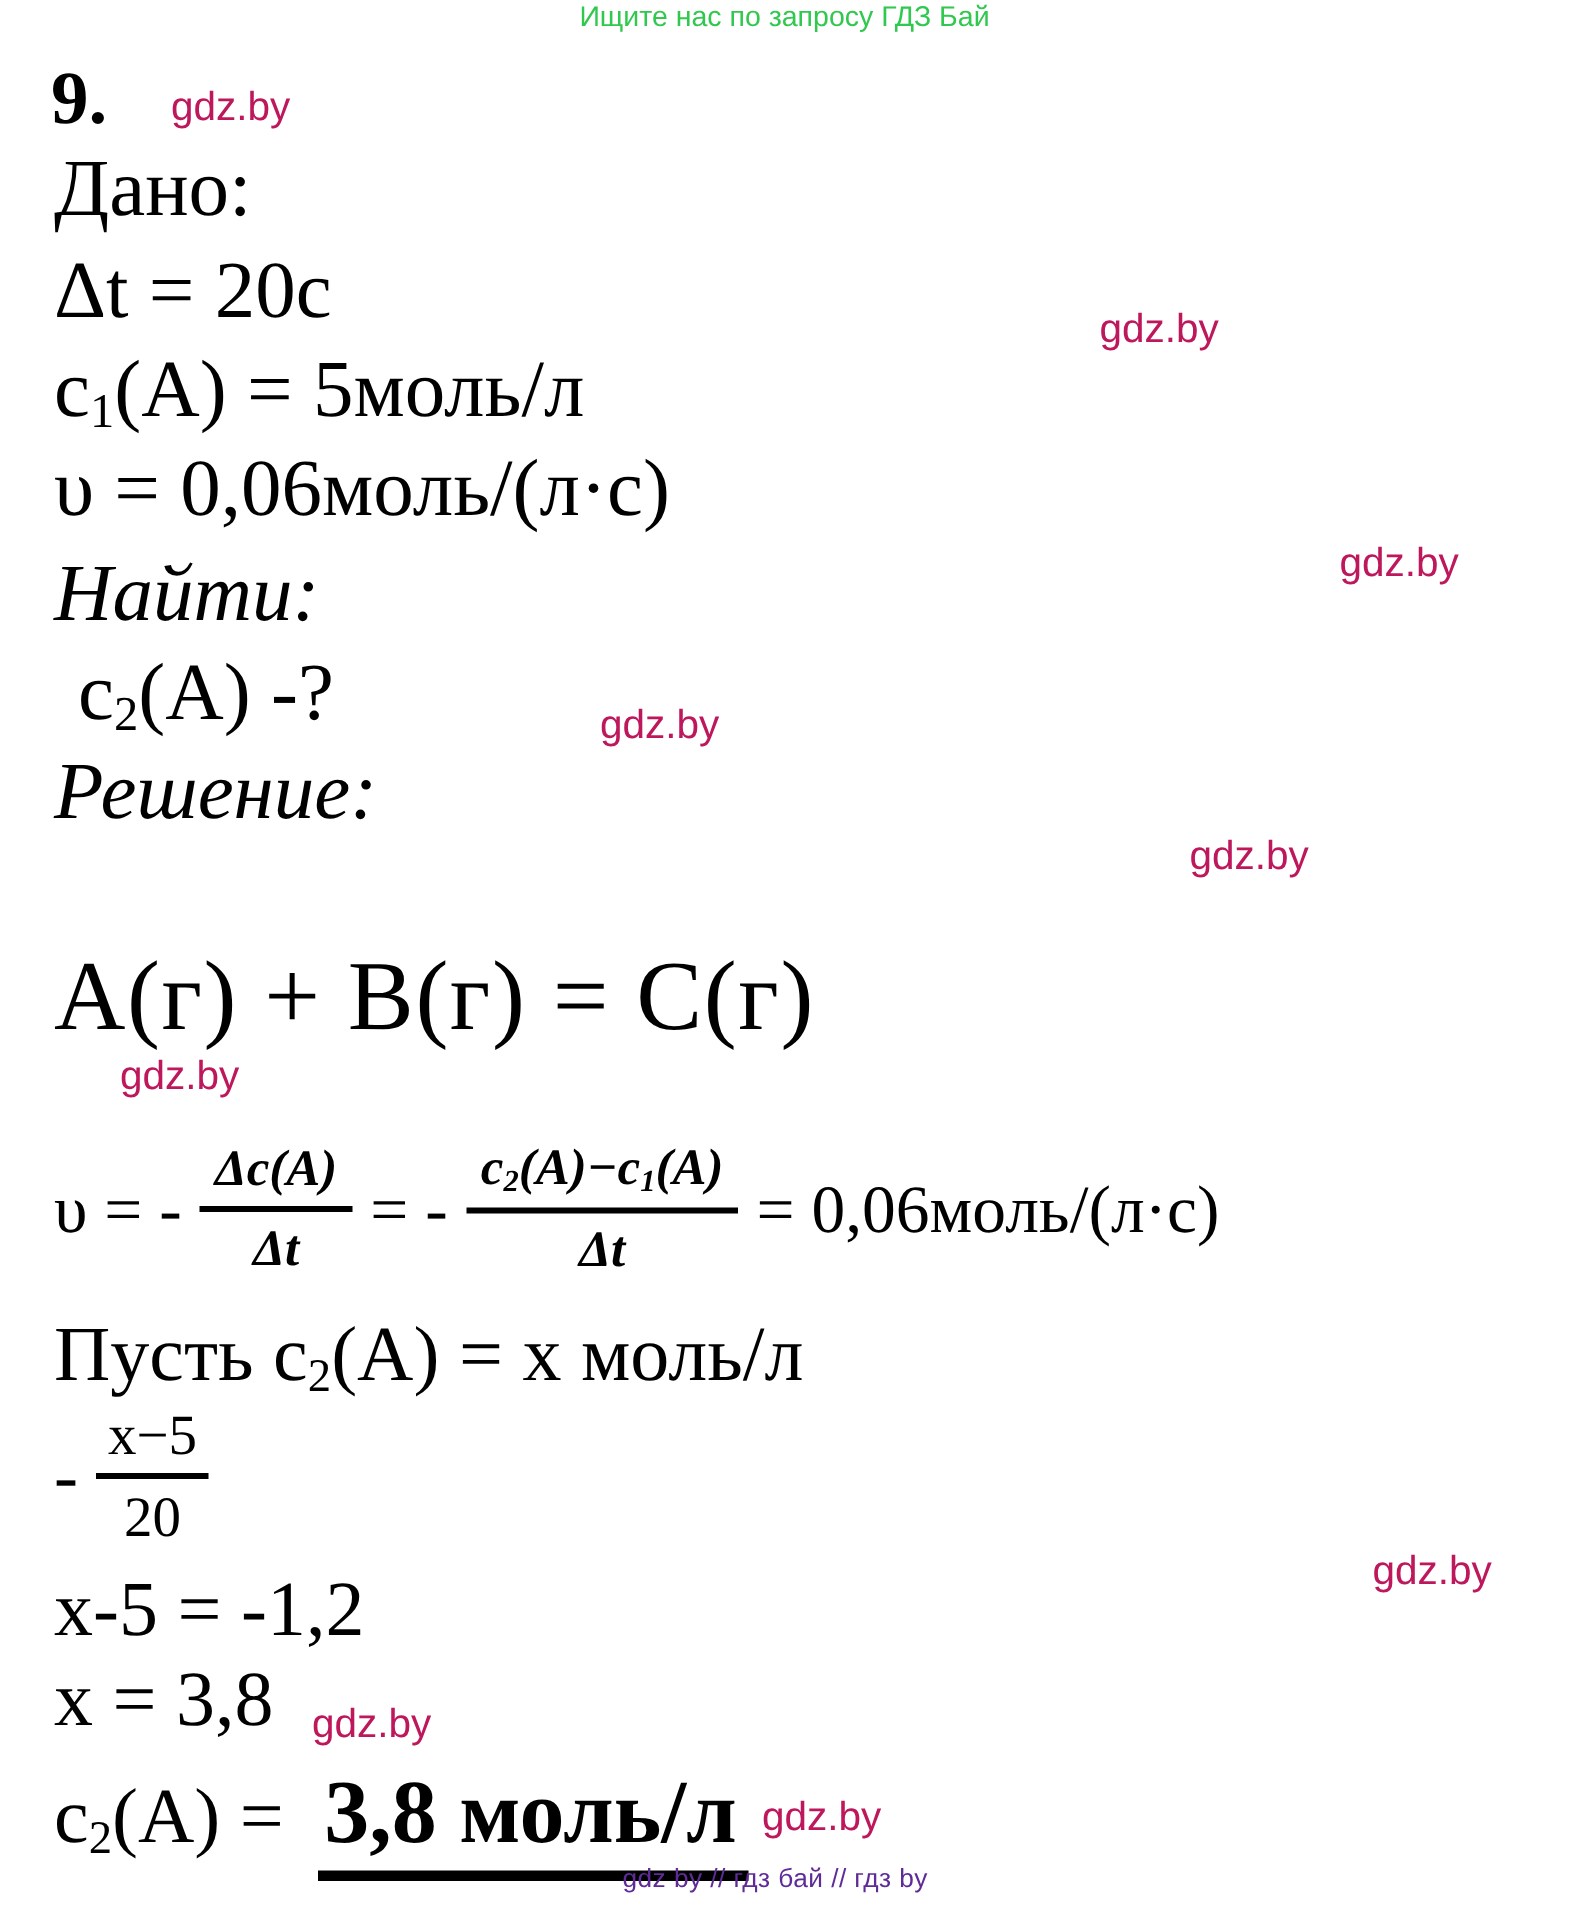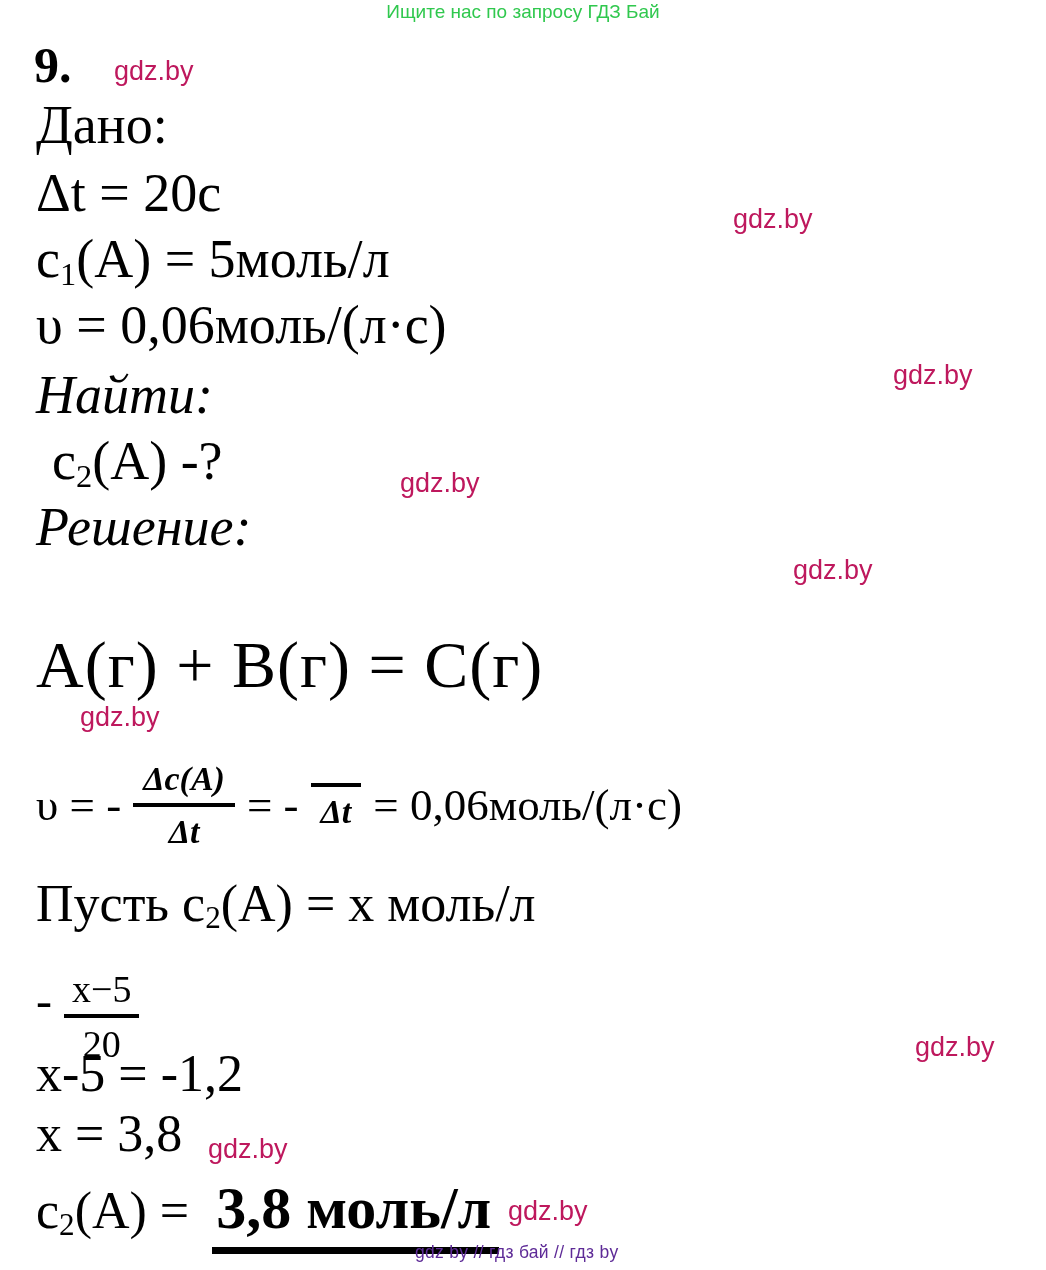--- a/index.html
+++ b/index.html
@@ -50,21 +50,21 @@
   .frac {
     display:inline-flex;
     flex-direction:column;
     align-items:center;
     text-align:center;
   }
   .frac .den { border-top:4px solid #000; }
   .f1 .frac { font-size:34px; font-style:italic; font-weight:700; }
   .f1 .frac .num { padding:0 10px 7px; }
   .f1 .frac .den { padding:8px 10px 0; align-self:stretch; }
-  .f2 .frac { font-size:38px;margin-top:32px; }
+  .f2 .frac { font-size:38px; }
   .f2 .frac .num { padding:0 8px 6px; }
   .f2 .frac .den { padding:7px 8px 0; align-self:stretch; }
 
   .ans-val {
     display:inline-block;
     font-size:60px;
     font-weight:bold;
     border-bottom:7px solid #000;
     padding:0 8px 9px 4px;
     margin-left:10px;
@@ -105,20 +105,21 @@
 <div class="abs wm" style="left:80px; top:704px;">gdz.by</div>
 
 <div class="formula f1" style="left:36px; top:762px;">
   <span>υ = -</span>
   <span class="frac">
     <span class="num">Δc(А)</span>
     <span class="den">Δt</span>
   </span>
   <span>= -</span>
   <span class="frac">
+    <span class="num"><span>c</span><span class="sub">2</span><span>(А)−c</span><span class="sub">1</span><span>(А)</span></span>
     <span class="den">Δt</span>
   </span>
   <span>= 0,06моль/(л·с)</span>
 </div>
 
 <div class="abs line-sm" style="left:36px; top:878px;"><span>Пусть c</span><span class="sub">2</span><span>(А) = x моль/л</span></div>
 
 <div class="formula f2" style="left:36px; top:938px;">
   <span>-</span>
   <span class="frac">

